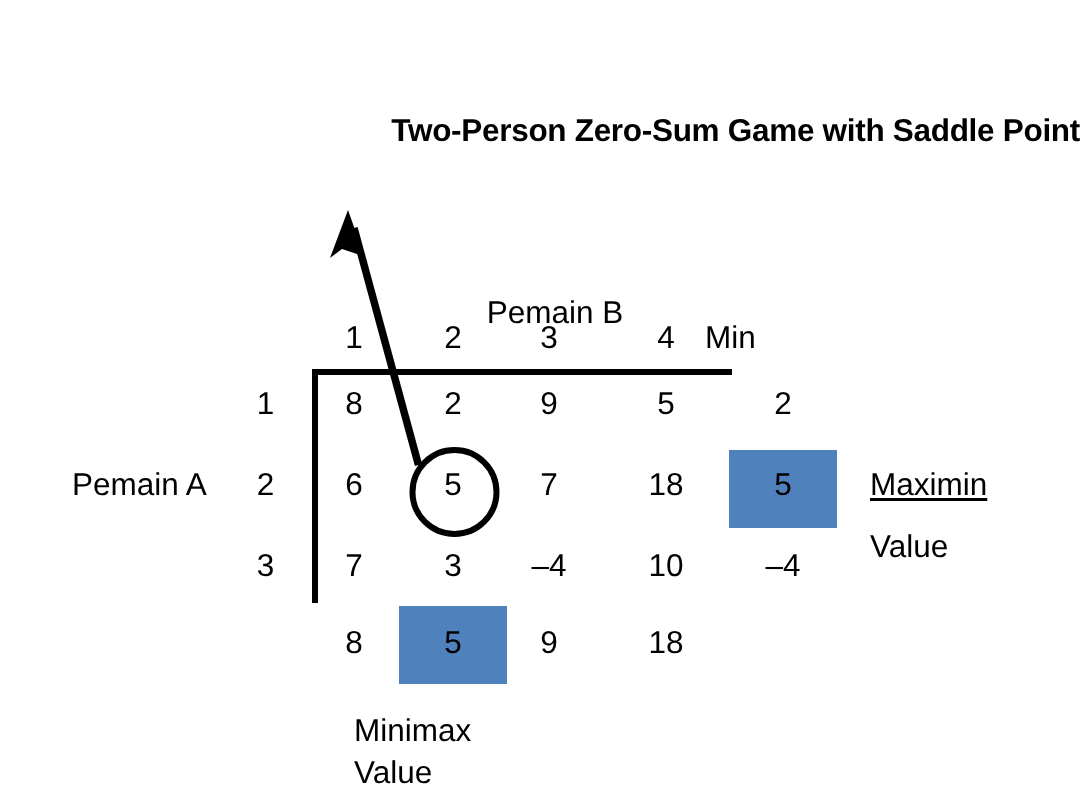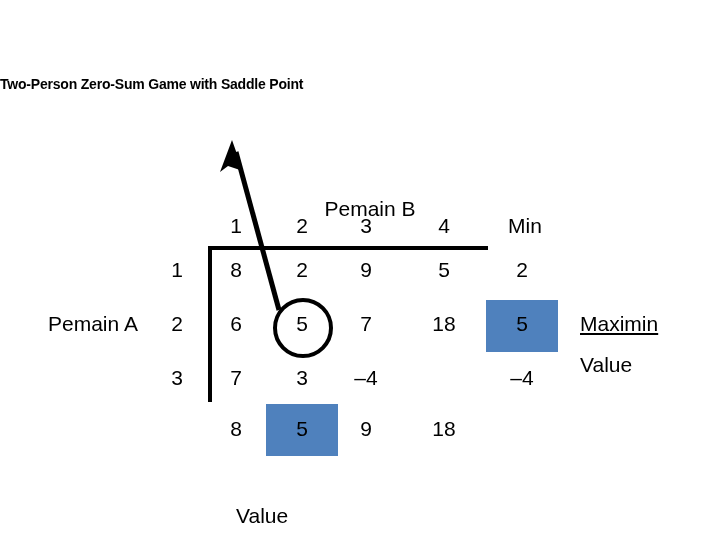--- a/index.html
+++ b/index.html
@@ -16,22 +16,22 @@
     font-family: "Liberation Sans", sans-serif;
     color: #000000;
   }
 
   
   #title {
     position: absolute;
     left: 0;
     top: 76px;
     width: 720px;
-    text-align: left;
-    font-size: 14px;
+    text-align: right;
+    font-size: 21px;
     font-weight: bold;
     letter-spacing: -0.2px;
     color: #000000;
     white-space: nowrap;
   }
 
   
   .cell {
     position: absolute;
     font-size: 21px;
@@ -92,21 +92,21 @@
   <div class="highlight layer-hl" style="left:486px; top:300px; width:72px; height:52px;"></div>
 
   <div class="highlight layer-hl" style="left:266px; top:404px; width:72px; height:52px;"></div>
 
   <div class="rule-h layer-line" style="left:210px; top:246px; width:278px; height:4px;"></div>
 
   <div class="rule-v layer-line" style="left:208px; top:246px; width:4px; height:156px;"></div>
 
   <div class="cell layer-txt" style="left:230px; top:196px; width:280px;">Pemain B</div>
 
-  <div class="cell layer-txt" style="left:470px; top:213px; width:110px; text-align:center;">Min</div>
+  <div class="cell layer-txt" style="left:470px; top:213px; width:110px; text-align:left;">Min</div>
 
   <div class="cell layer-txt" style="left:206px; top:213px; width:60px;">1</div>
   <div class="cell layer-txt" style="left:272px; top:213px; width:60px;">2</div>
   <div class="cell layer-txt" style="left:336px; top:213px; width:60px;">3</div>
   <div class="cell layer-txt" style="left:414px; top:213px; width:60px;">4</div>
 
   <div class="cell layer-txt" style="left:152px; top:257px; width:50px;">1</div>
   <div class="cell layer-txt" style="left:152px; top:311px; width:50px;">2</div>
   <div class="cell layer-txt" style="left:152px; top:365px; width:50px;">3</div>
 
@@ -120,30 +120,32 @@
 
   <div class="cell layer-txt" style="left:206px; top:311px; width:60px;">6</div>
   <div class="cell layer-txt" style="left:272px; top:311px; width:60px;">5</div>
   <div class="cell layer-txt" style="left:336px; top:311px; width:60px;">7</div>
   <div class="cell layer-txt" style="left:414px; top:311px; width:60px;">18</div>
   <div class="cell layer-txt" style="left:492px; top:311px; width:60px;">5</div>
 
   <div class="cell layer-txt" style="left:206px; top:365px; width:60px;">7</div>
   <div class="cell layer-txt" style="left:272px; top:365px; width:60px;">3</div>
   <div class="cell layer-txt" style="left:336px; top:365px; width:60px;">–4</div>
+  <div class="cell layer-txt" style="left:414px; top:365px; width:60px;">10</div>
   <div class="cell layer-txt" style="left:492px; top:365px; width:60px;">–4</div>
 
   <div class="cell layer-txt" style="left:206px; top:416px; width:60px;">8</div>
   <div class="cell layer-txt" style="left:272px; top:416px; width:60px;">5</div>
   <div class="cell layer-txt" style="left:336px; top:416px; width:60px;">9</div>
   <div class="cell layer-txt" style="left:414px; top:416px; width:60px;">18</div>
 
   <div class="cell layer-txt" style="left:580px; top:311px; width:140px; text-align:left;text-decoration:underline;">Maximin</div>
   <div class="cell layer-txt" style="left:580px; top:352px; width:140px; text-align:left;">Value</div>
 
+  <div class="cell layer-txt" style="left:236px; top:475px; width:160px; text-align:left;">Minimax</div>
   <div class="cell layer-txt" style="left:236px; top:503px; width:160px; text-align:left;">Value</div>
 
   <div class="saddle-circle layer-line" style="left:273px; top:298px; width:60px; height:60px;"></div>
 
   <svg id="arrow-svg" class="layer-arw" viewBox="0 0 720 540">
     <line x1="279" y1="310" x2="236" y2="152" stroke="#000000" stroke-width="5" stroke-linecap="butt"></line>
     <polygon points="232,140 243,171 228,166 220,172" fill="#000000"></polygon>
   </svg>
 
 </div>

